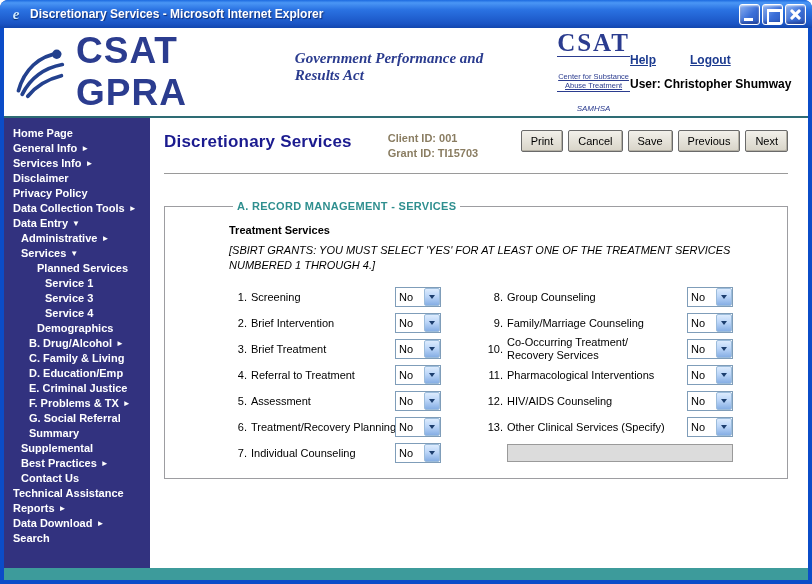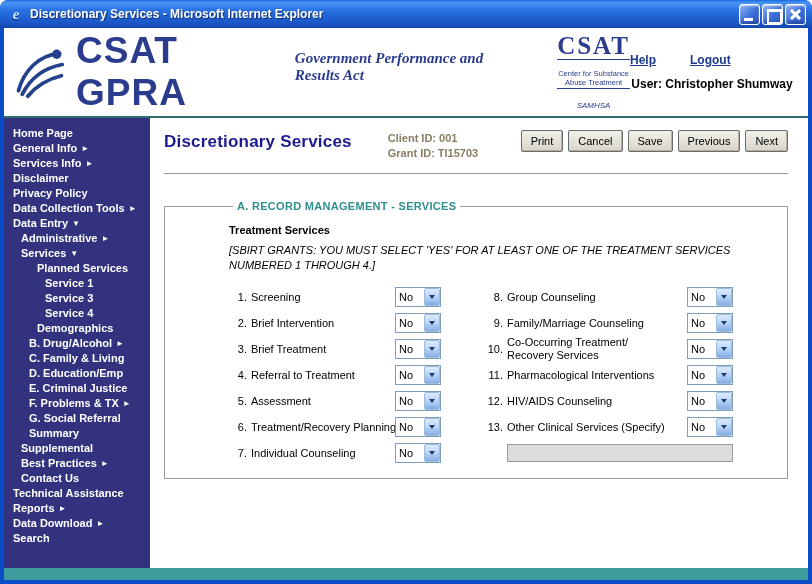--- a/index.html
+++ b/index.html
@@ -37,23 +37,23 @@
   
   .app-header { flex:0 0 68px; background:#fff; display:flex; align-items:center; padding:2px 10px 2px 6px;
                 border-bottom:2px solid #2e6c74; }
   .hhs-logo { flex:0 0 58px; height:56px; }
   .brand { display:flex; align-items:baseline; margin-left:8px; }
   .brand-title { font-size:37px; font-weight:bold; letter-spacing:1px; color:var(--brand-navy,#2b3c8f); }
   .brand-tagline { margin-left:16px; font-family:"Liberation Serif",serif; font-style:italic; font-weight:bold;
                    font-size:15px; color:var(--brand-navy,#2b3c8f); }
   .csat-logo { margin-left:26px; text-align:center; color:var(--brand-navy,#2b3c8f); line-height:1.1; flex:0 0 auto; }
   .csat-acronym { font-family:"Liberation Serif",serif; font-weight:bold; font-size:25px; letter-spacing:2px; line-height:1; }
-  .csat-name { font-size:7.5px; border-top:1px solid var(--brand-navy,#2b3c8f); padding-top:10px; margin-top:1px; }
+  .csat-name { font-size:7.5px; border-top:1px solid var(--brand-navy,#2b3c8f); padding-top:16px; margin-top:1px;text-decoration:underline; }
   .csat-org { font-size:8px; font-style:italic; border-top:1px solid var(--brand-navy,#2b3c8f); margin-top:1px; padding-top:13px; }
-  .header-right { margin-left:auto; display:flex; flex-direction:column; gap:10px; padding-right:4px; min-width:168px;text-align:center; }
+  .header-right { margin-left:auto; display:flex; flex-direction:column; gap:10px; padding-right:4px; min-width:168px; }
   .header-links { display:flex; gap:34px; }
   .header-link { color:var(--link-navy,#1b3a8f); font-weight:bold; font-size:12px; text-decoration:underline; cursor:pointer; }
   .user-label { font-weight:bold; font-size:12px; white-space:nowrap; }
 
   
   .content-row { flex:1; display:flex; min-height:0; }
 
   .sidebar { flex:0 0 146px; background:var(--sidebar-bg,#32327f); padding-top:8px; overflow:hidden; }
   .nav-item { color:#fff; font-weight:bold; font-size:11px; line-height:14px; white-space:nowrap; cursor:pointer; }
   .nav-item[data-level="0"] { padding-left:8px; }

